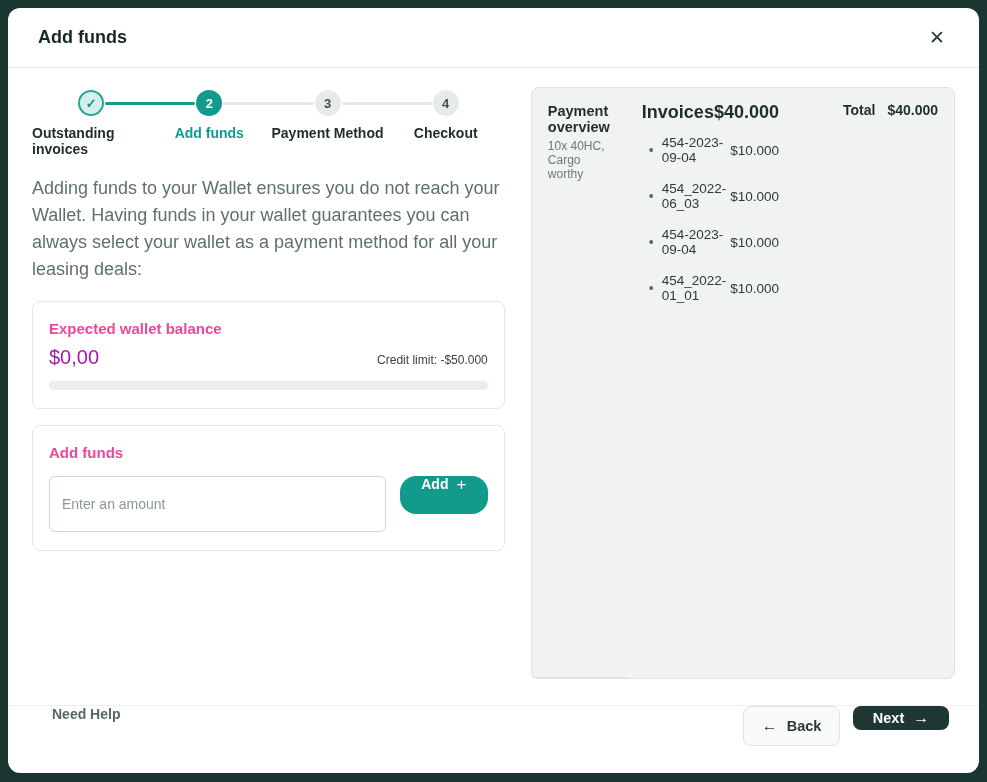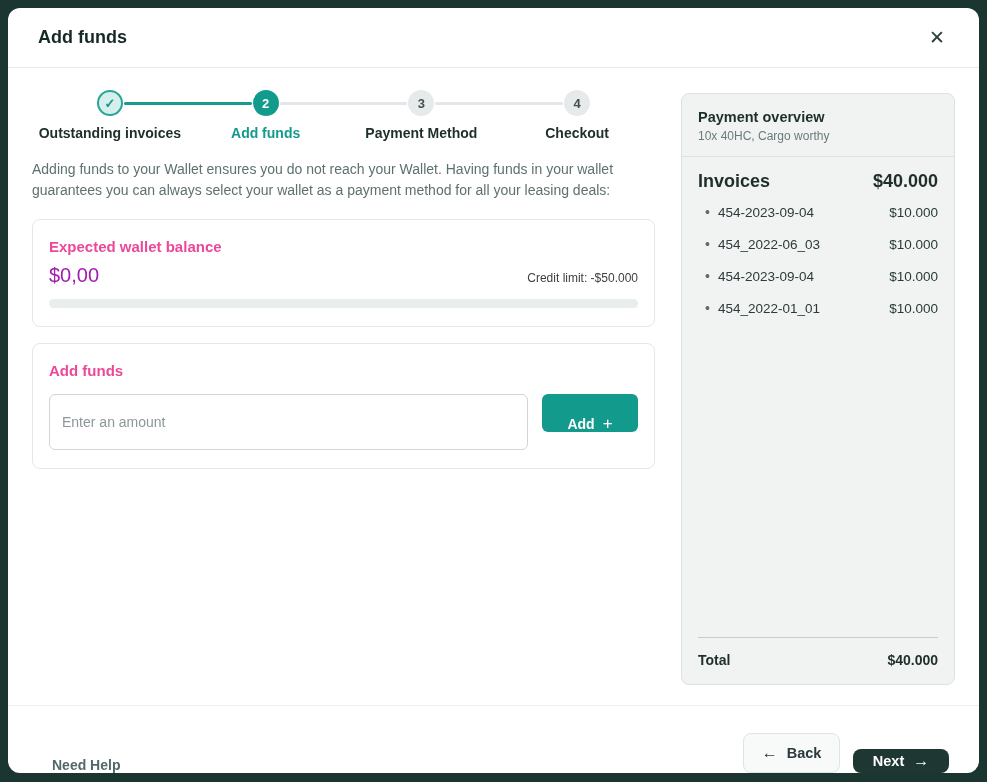--- a/index.html
+++ b/index.html
@@ -42,61 +42,61 @@
     width:26px; height:26px; border-radius:50%; z-index:1;
     display:flex; align-items:center; justify-content:center;
     font-size:13px; font-weight:700;
   }
   .step--complete .circle { background:#d6efec; border:2px solid #27a597; color:#16978a; font-size:13px; }
   .step--active .circle { background:#129b8d; color:#ffffff; }
   .step--upcoming .circle { background:#e7eaeb; color:#414f4e; }
   .step-label { margin-top:9px; font-size:14px; font-weight:700; color:#1e2e2b; }
   .step--active .step-label { color:#129b8d; }
   
-  .intro { font-size:14px; line-height:1.5; color:#5f7070; margin:14px 0 18px 0; }
+  .intro { font-size:18px; line-height:1.5; color:#5f7070; margin:14px 0 18px 0; }
   
   .card { border:1px solid #e3e7e8; border-radius:8px; padding:18px 16px; margin-bottom:16px; background:#fff; }
   .card-title { font-size:15px; font-weight:700; color:#ec4899; }
   .balance-row { display:flex; align-items:flex-end; justify-content:space-between; margin-top:9px; }
   .balance-amount { font-size:20px; font-weight:400; color:#a21caf; }
   .credit-limit { font-size:12px; color:#404040; padding-bottom:2px; }
   .progress-track { margin-top:12px; height:9px; border-radius:6px; background:#e9edee; }
   .add-row { display:flex; gap:14px; margin-top:15px; }
   .amount-input {
     flex:1; height:56px; border:1px solid #cfd6d7; border-radius:6px;
     padding:0 12px; font-size:14px; color:#25302f; font-family:inherit; outline:none;
   }
   .amount-input::placeholder { color:#8a9899; }
   .add-btn {
-    width:96px; height:38px; border:none; border-radius:6px;
+    width:88px; height:38px; border:none; border-radius:16px;
     background:#129b8d; color:#ffffff; font-size:14px; font-weight:700;
-    display:flex; align-items:flex-end; justify-content:center; gap:8px;
+    display:flex; align-items:flex-start; justify-content:center; gap:8px;
     cursor:pointer; font-family:inherit;
   }
   .add-btn .plus { font-size:17px; font-weight:400; line-height:1; }
   
   .overview-panel {
-    flex:0 0 274px; height:592px; margin-top:7px;
+    flex:0 0 274px; height:592px; margin-top:1px;
     background:#f1f3f3; border:1px solid #dce2e2; border-radius:8px;
-    display:flex; flex-direction:column;
+    display:flex; flex-direction:row;
   }
   .panel-header { padding:15px 16px 13px 16px; border-bottom:1px solid #dde3e3; }
   .panel-title { font-size:14.5px; font-weight:700; color:#1e2e2b; }
   .panel-subtitle { font-size:12px; color:#6a7a7a; margin-top:4px; }
   .panel-body { padding:14px 16px 0 16px; flex:1; }
   .invoices-head { display:flex; justify-content:space-between; font-size:18px; font-weight:700; color:#1e2e2b; margin-bottom:4px; }
   .invoice-item { display:flex; justify-content:space-between; align-items:center; padding:8px 0; font-size:13.5px; color:#2b3b3a; }
   .invoice-id { display:flex; align-items:center; }
   .invoice-id .bullet { color:#5a6a6a; margin:0 8px 0 7px; font-size:14px; }
   .panel-total { border-top:1px solid #c6cecd; margin:0 16px; }
   .total-row { display:flex; justify-content:space-between; padding:14px 16px 16px 16px; font-size:14px; font-weight:700; color:#1e2e2b;gap:12px; }
   
   .modal-footer {
     flex:0 0 68px; border-top:1px solid #edf0f0;
-    display:flex; align-items:flex-end; padding:0 30px 0 44px;
+    display:flex; align-items:flex-start; padding:0 30px 0 44px;
   }
   .help-link { font-size:14px; font-weight:700; color:#53686a; cursor:pointer; }
   .footer-spacer { flex:1; }
   .back-btn {
     height:40px; min-width:97px; padding:0 16px; border-radius:8px;
     background:#f8fafa; border:1px solid #dde4e4; color:#2a3a3a;
     font-size:14.5px; font-weight:700; display:flex; align-items:center; justify-content:center; gap:9px;
     cursor:pointer; font-family:inherit;
   }
   .back-btn .arrow { font-size:16px; font-weight:400; }

